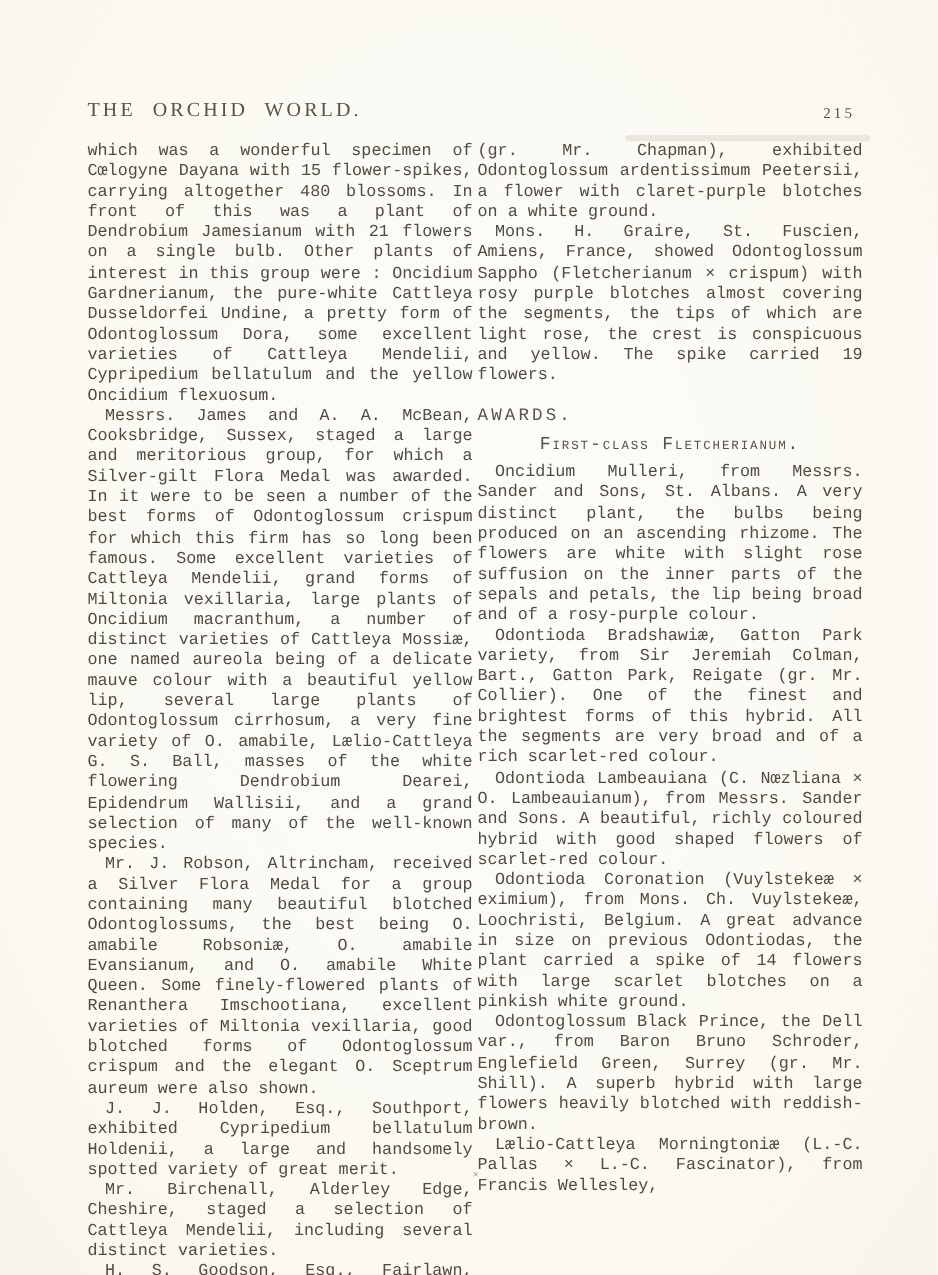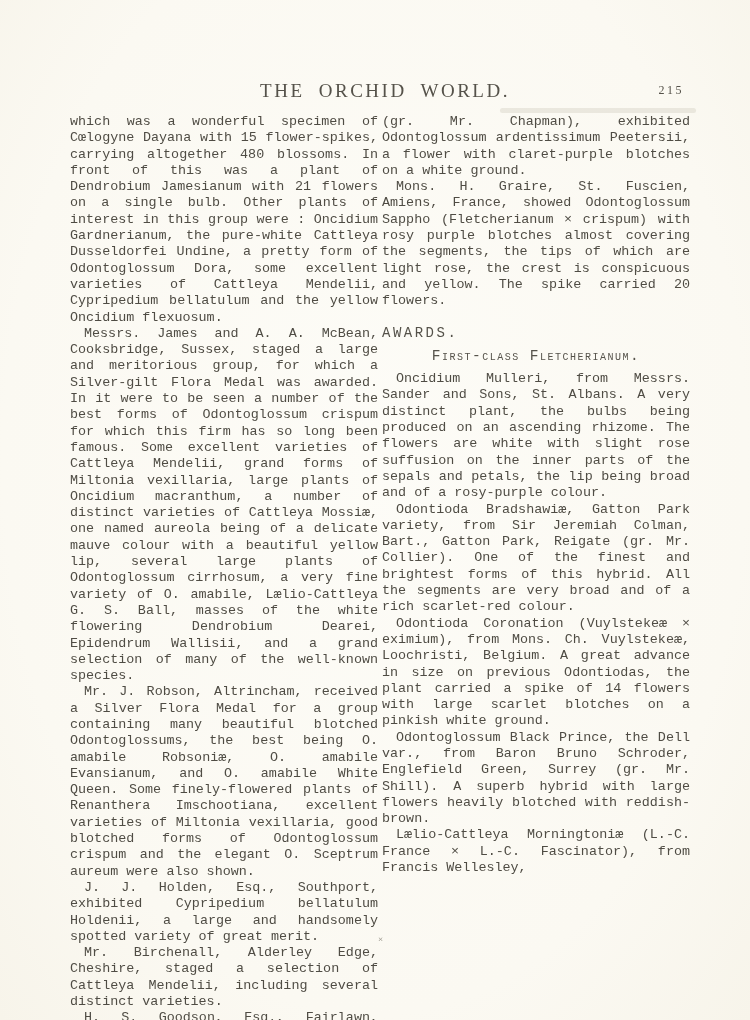--- a/index.html
+++ b/index.html
@@ -18,22 +18,21 @@
     color: #4f4c44;
   }
   .header {
     position: absolute;
     top: 80px;
     left: 70px;
     width: 630px;
     height: 20px;
   }
   .title {
-    text-align: center;
-    font-size: 19px;
+    font-size: 16px;
     letter-spacing: 2.5px;
     word-spacing: 7px;
     color: #55524a;
   }
   .pagenum {
     position: absolute;
     top: 3px;
     right: 16px;
     font-size: 12px;
     letter-spacing: 2.5px;
@@ -116,27 +115,28 @@
       <p>Messrs. James and A. A. McBean, Cooksbridge, Sussex, staged a large and meritorious group, for which a Silver-gilt Flora Medal was awarded.  In it were to be seen a number of the best forms of Odontoglossum crispum for which this firm has so long been famous.  Some excellent varieties of Cattleya Mendelii, grand forms of Miltonia vexillaria, large plants of Oncidium macranthum, a number of distinct varieties of Cattleya Mossiæ, one named aureola being of a delicate mauve colour with a beautiful yellow lip, several large plants of Odontoglossum cirrhosum, a very fine variety of O. amabile, Lælio-Cattleya G. S. Ball, masses of the white flowering Dendrobium Dearei, Epidendrum Wallisii, and a grand selection of many of the well-known species.</p>
       <p>Mr. J. Robson, Altrincham, received a Silver Flora Medal for a group containing many beautiful blotched Odontoglossums, the best being O. amabile Robsoniæ, O. amabile Evansianum, and O. amabile White Queen.  Some finely-flowered plants of Renanthera Imschootiana, excellent varieties of Miltonia vexillaria, good blotched forms of Odontoglossum crispum and the elegant O. Sceptrum aureum were also shown.</p>
       <p>J. J. Holden, Esq., Southport, exhibited Cypripedium bellatulum Holdenii, a large and handsomely spotted variety of great merit.</p>
       <p>Mr. Birchenall, Alderley Edge, Cheshire, staged a selection of Cattleya Mendelii, including several distinct varieties.</p>
       <p>H. S. Goodson, Esq., Fairlawn, Putney (gr. Mr. Day), exhibited Odontoglossum amabile Frederickii, a large white flower with pretty reddish-brown blotches on the segments.</p>
       <p>Mrs. Norman Cookson, Oakwood, Wylam</p>
     </div>
 
     <div class="col">
       <p class="no-indent">(gr. Mr. Chapman), exhibited Odontoglossum ardentissimum Peetersii, a flower with claret-purple blotches on a white ground.</p>
-      <p>Mons. H. Graire, St. Fuscien, Amiens, France, showed Odontoglossum Sappho (Fletcherianum × crispum) with rosy purple blotches almost covering the segments, the tips of which are light rose, the crest is conspicuous and yellow.  The spike carried 20 flowers.</p>
+      <p>Mons. H. Graire, St. Fuscien, Amiens, France, showed Odontoglossum Sappho (Fletcherianum × crispum) with rosy purple blotches almost covering the segments, the tips of which are light rose, the crest is conspicuous and yellow.  The spike carried 19 flowers.</p>
       <h2 class="awards">AWARDS.</h2>
       <h3 class="certs">First-class Fletcherianum.</h3>
       <p>Oncidium Mulleri, from Messrs. Sander and Sons, St. Albans.  A very distinct plant, the bulbs being produced on an ascending rhizome. The flowers are white with slight rose suffusion on the inner parts of the sepals and petals, the lip being broad and of a rosy-purple colour.</p>
       <p>Odontioda Bradshawiæ, Gatton Park variety, from Sir Jeremiah Colman, Bart., Gatton Park, Reigate (gr. Mr. Collier).  One of the finest and brightest forms of this hybrid.  All the segments are very broad and of a rich scarlet-red colour.</p>
+      <p>Odontioda Lambeauiana (C. Nœzliana × O. Lambeauianum), from Messrs. Sander and Sons.  A beautiful, richly coloured hybrid with good shaped flowers of scarlet-red colour.</p>
       <p>Odontioda Coronation (Vuylstekeæ × eximium), from Mons. Ch. Vuylstekeæ, Loochristi, Belgium.  A great advance in size on previous Odontiodas, the plant carried a spike of 14 flowers with large scarlet blotches on a pinkish white ground.</p>
       <p>Odontoglossum Black Prince, the Dell var., from Baron Bruno Schroder, Englefield Green, Surrey (gr. Mr. Shill).  A superb hybrid with large flowers heavily blotched with reddish-brown.</p>
-      <p>Lælio-Cattleya Morningtoniæ (L.-C. France × L.-C. Fascinator), from Francis Wellesley,</p>
+      <p>Lælio-Cattleya Morningtoniæ (L.-C. Pallas × L.-C. Fascinator), from Francis Wellesley,</p>
     </div>
 
   </div>
 
   <div class="speck">×</div>
 
 </div>
 
 </body></html>

